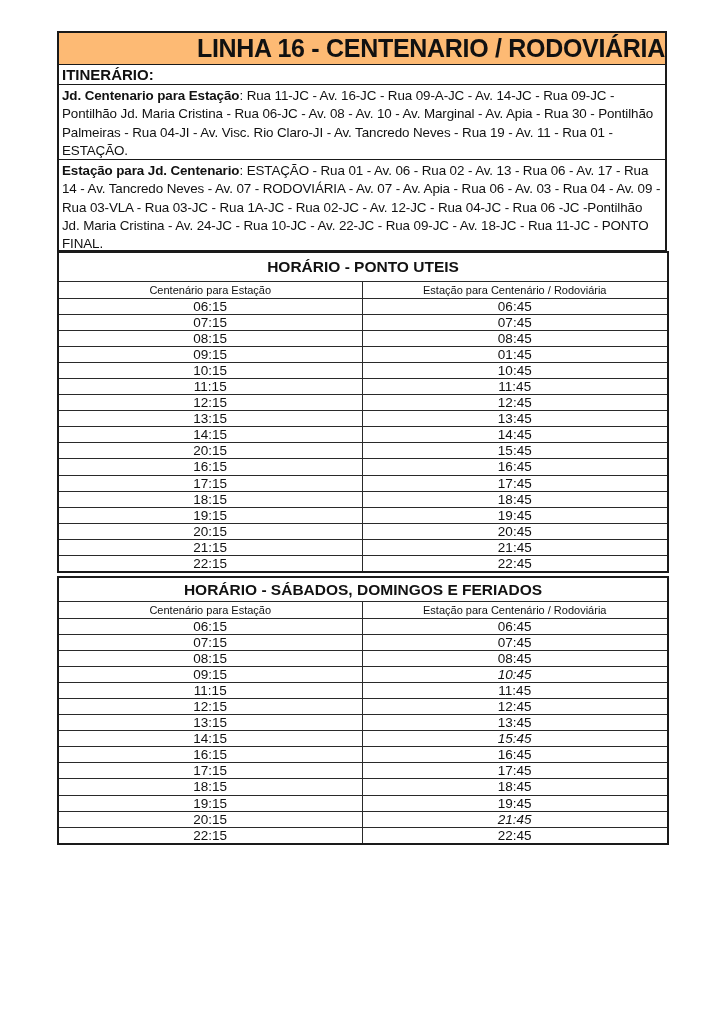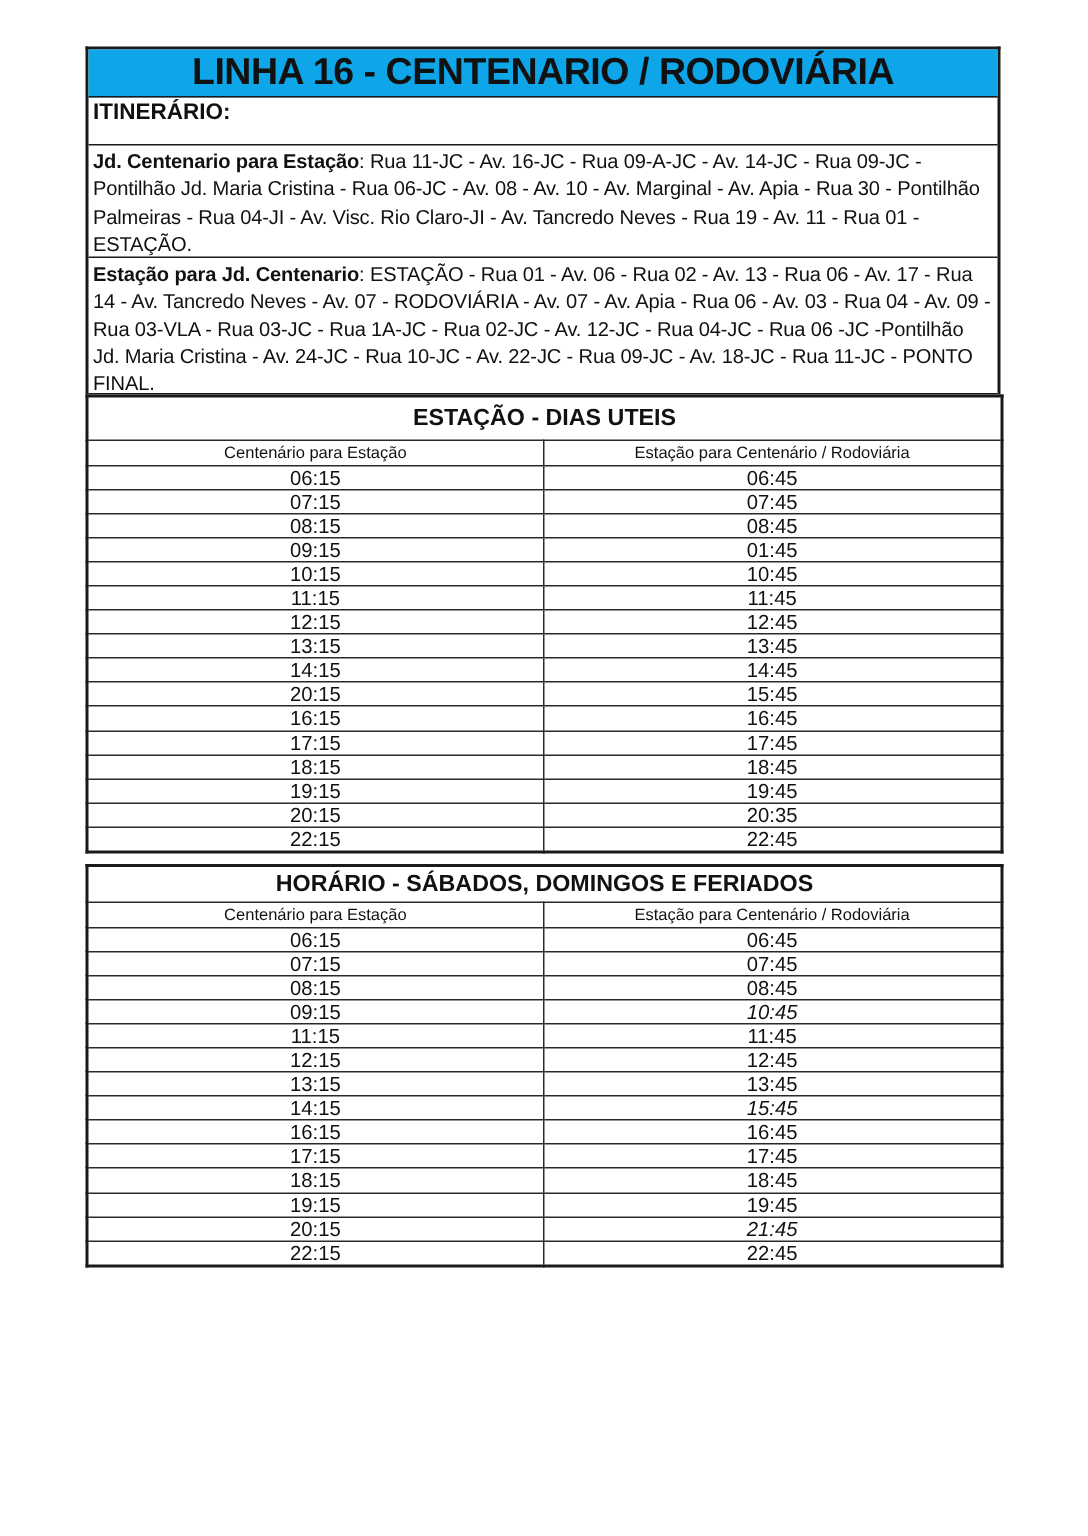--- a/index.html
+++ b/index.html
@@ -1,26 +1,26 @@
 <!DOCTYPE html>
 <html><head>
   <meta charset="utf-8">
   <style>
     * { box-sizing: border-box; margin: 0; padding: 0; }
     html, body { width: 725px; height: 1024px; background: #ffffff; }
     body { position: relative; font-family: "Liberation Sans", sans-serif; color: #111; }
     .sheet { position: absolute; left: 57px; top: 31px; width: 610px; }
     .box { border: 2px solid #1a1a1a; border-bottom: none; }
     .title {
-      height: 32px; background: #0ea5e9; text-align: center;
+      height: 32px; background: #fdba74; text-align: right;
       font-weight: bold; font-size: 25px; line-height: 30px; letter-spacing: -0.3px;
       border-bottom: 1.5px solid #1a1a1a;
     }
     .itin-label {
-      height: 32px; font-weight: bold; font-size: 15px; line-height: 19px; padding-left: 3px;
+      height: 20px; font-weight: bold; font-size: 15px; line-height: 19px; padding-left: 3px;
       border-bottom: 1.5px solid #1a1a1a;
     }
     .route {
       font-size: 13.4px; line-height: 18.3px; padding: 2px 3px 2px 3px;
       border-bottom: 1.5px solid #1a1a1a; letter-spacing: -0.1px;
     }
     .route1 { height: 75px; }
     .route2 { height: 91px; }
     .route b { font-weight: bold; }
     table.sched { width: 610px; border-collapse: collapse; border: 2px solid #1a1a1a; table-layout: fixed; }
@@ -46,21 +46,21 @@
       <b>Estação para Jd. Centenario</b><span>: ESTAÇÃO - Rua 01 - Av. 06 - Rua 02 - Av. 13 - Rua 06 - Av. 17 - Rua 14 - Av. Tancredo Neves - Av. 07 - RODOVIÁRIA - Av. 07 - Av. Apia - Rua 06 - Av. 03 - Rua 04 - Av. 09 - Rua 03-VLA - Rua 03-JC - Rua 1A-JC - Rua 02-JC - Av. 12-JC - Rua 04-JC - Rua 06 -JC -Pontilhão Jd. Maria Cristina - Av. 24-JC - Rua 10-JC - Av. 22-JC - Rua 09-JC - Av. 18-JC - Rua 11-JC - PONTO FINAL.</span>
     </div>
   </div>
   <table class="sched" id="weekday-table">
     <colgroup>
         <col style="width:304px">
         <col style="width:306px">
       </colgroup>
     <thead>
       <tr>
-          <th colspan="2" class="sec-title">ESTAÇÃO - DIAS UTEIS</th>
+          <th colspan="2" class="sec-title">HORÁRIO - PONTO UTEIS</th>
         </tr>
       <tr>
         <th class="col-h">Centenário para Estação</th>
         <th class="col-h">Estação para Centenário / Rodoviária</th>
       </tr>
     </thead>
     <tbody id="weekday-body">
         <tr>
           <td class="t">06:15</td>
           <td class="t">06:45</td>
@@ -112,21 +112,25 @@
         <tr>
           <td class="t">18:15</td>
           <td class="t">18:45</td>
         </tr>
         <tr>
           <td class="t">19:15</td>
           <td class="t">19:45</td>
         </tr>
         <tr>
           <td class="t">20:15</td>
-          <td class="t">20:35</td>
+          <td class="t">20:45</td>
+        </tr>
+        <tr>
+          <td class="t">21:15</td>
+          <td class="t">21:45</td>
         </tr>
         <tr>
           <td class="t">22:15</td>
           <td class="t">22:45</td>
         </tr>
       </tbody>
   </table>
 </div>
 
 <table class="sched sched2" id="weekend-table">

